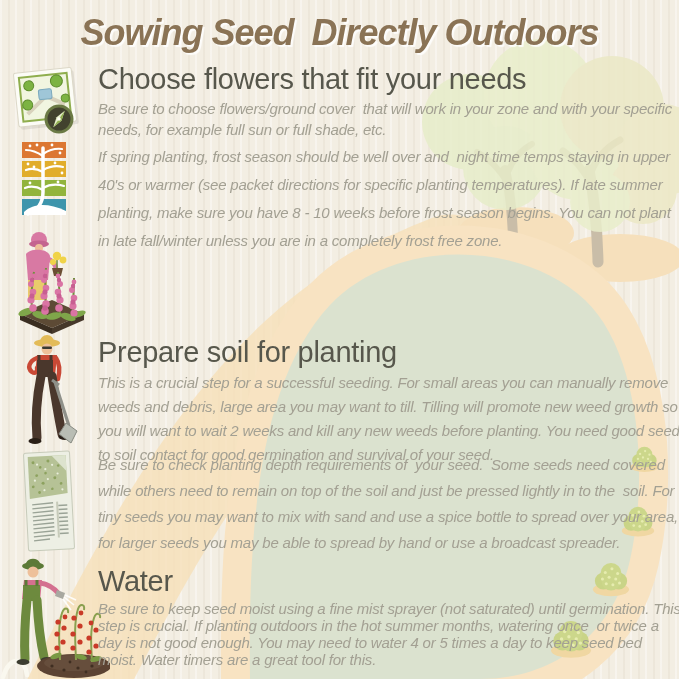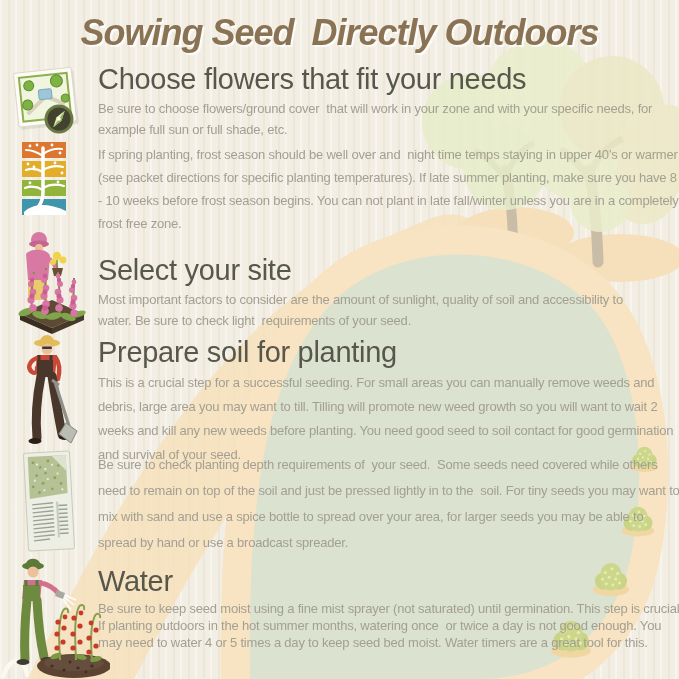--- a/index.html
+++ b/index.html
@@ -20,25 +20,25 @@
     font-size:36px;font-weight:bold;font-style:italic;letter-spacing:-1px;
     color:#8a7355;white-space:pre;
     text-shadow:2px 2px 1px rgba(255,255,255,.85);
   }
   .step{position:absolute;left:86px;margin-left:12px;}
   .step h2{
     margin:0;font-size:29px;font-weight:400;letter-spacing:-.3px;
     color:#57574c;line-height:33px;white-space:pre;
   }
   .step p{
-    margin:2px 0 0 0;color:#a3a093;
-    font-size:13px;letter-spacing:-.2px;white-space:pre-wrap;
+    margin:2px 0 0 0;font-style:italic;color:#a3a093;
+    font-size:15px;letter-spacing:-.2px;white-space:pre-wrap;
   }
   #s1{top:63px;width:578px;}  #s1 p{line-height:21px;}
-  #s2{top:141px;width:582px;} #s2 p{line-height:23px;}
+  #s2{top:141px;width:582px;} #s2 p{line-height:28px;}
   #s3{top:254px;width:560px;} #s3 p{line-height:21px;}
   #s4{top:336px;width:584px;} #s4 p{line-height:24px;}
   #s5{top:450px;width:582px;} #s5 p{line-height:26px;}
   #s6{top:565px;width:586px;} #s6 p{line-height:17px;}
   .icon{position:absolute;}
   #icon1{left:12px;top:62px;}
   #icon2{left:22px;top:142px;}
   #icon3{left:12px;top:230px;}
   #icon4{left:22px;top:334px;}
   #icon5{left:20px;top:448px;}
@@ -382,24 +382,20 @@
 
   <section class="step" id="s1">
     <h2>Choose flowers that fit your needs</h2>
     <p>Be sure to choose flowers/ground cover  that will work in your zone and with your specific needs, for example full sun or full shade, etc.</p>
   </section>
 
   <section class="step" id="s2">
     <p>If spring planting, frost season should be well over and  night time temps staying in upper 40's or warmer (see packet directions for specific planting temperatures). If late summer planting, make sure you have 8 - 10 weeks before frost season begins. You can not plant in late fall/winter unless you are in a completely frost free zone.</p>
   </section>
 
-  <section class="step" id="s3">
-    <h2>Select your site</h2>
-    <p>Most important factors to consider are the amount of sunlight, quality of soil and accessibility to water. Be sure to check light  requirements of your seed.</p>
-  </section>
 
   <section class="step" id="s4">
     <h2>Prepare soil for planting</h2>
     <p>This is a crucial step for a successful seeding. For small areas you can manually remove weeds and debris, large area you may want to till. Tilling will promote new weed growth so you will want to wait 2 weeks and kill any new weeds before planting. You need good seed to soil contact for good germination and survival of your seed.</p>
   </section>
 
   <section class="step" id="s5">
     <p>Be sure to check planting depth requirements of  your seed.  Some seeds need covered while others need to remain on top of the soil and just be pressed lightly in to the  soil. For tiny seeds you may want to mix with sand and use a spice bottle to spread over your area, for larger seeds you may be able to spread by hand or use a broadcast spreader.</p>
   </section>
 

